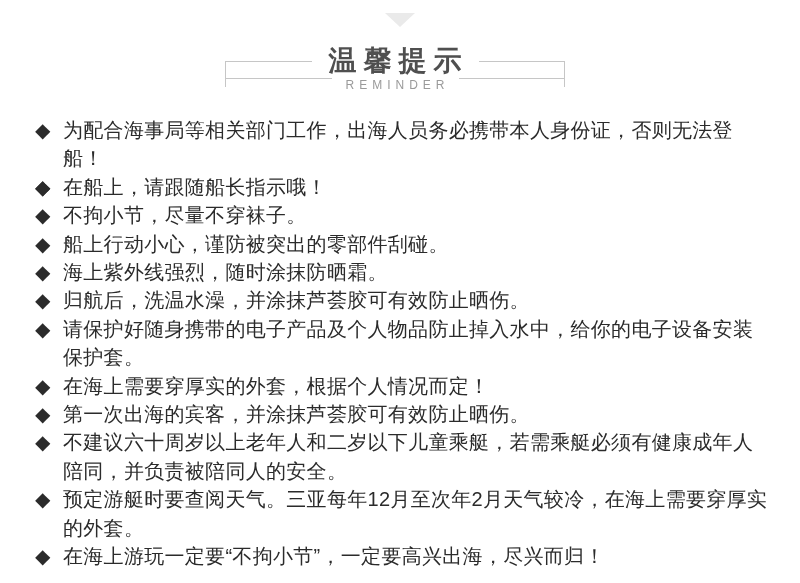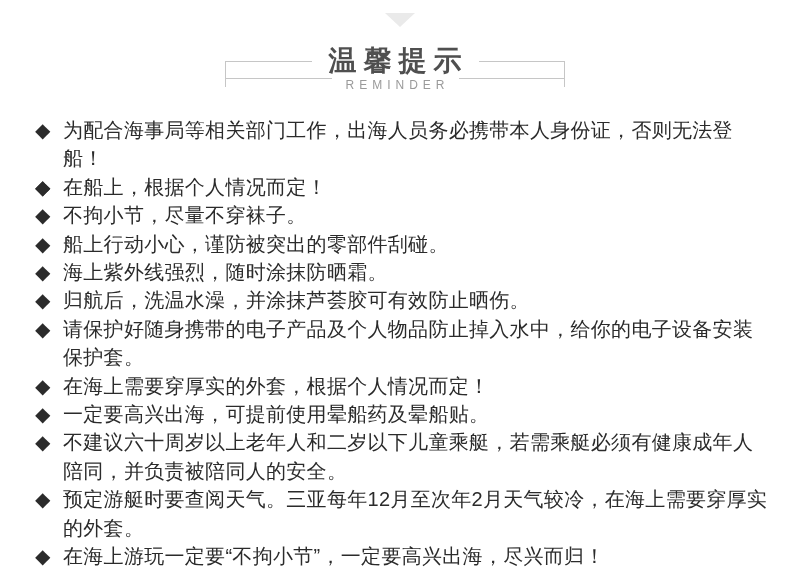--- a/index.html
+++ b/index.html
@@ -125,21 +125,21 @@
   <ul class="notice-list">
     <li>
       <span class="bullet">◆</span>
       <span>为配合海事局等相关部门工作，出海人员务必携带本人身份证，否则无法登船！</span>
     </li>
     <li>
       <span class="bullet">◆</span>
     </li>
     <li>
       <span class="bullet">◆</span>
-      <span>在船上，根据个人情况而定！</span>
+      <span>在船上，请跟随船长指示哦！</span>
     </li>
     <li>
       <span class="bullet">◆</span>
       <span>不拘小节，尽量不穿袜子。</span>
     </li>
     <li>
       <span class="bullet">◆</span>
       <span>船上行动小心，谨防被突出的零部件刮碰。</span>
     </li>
     <li>
@@ -153,21 +153,21 @@
     <li>
       <span class="bullet">◆</span>
       <span>请保护好随身携带的电子产品及个人物品防止掉入水中，给你的电子设备安装保护套。</span>
     </li>
     <li>
       <span class="bullet">◆</span>
       <span>在海上需要穿厚实的外套，根据个人情况而定！</span>
     </li>
     <li>
       <span class="bullet">◆</span>
-      <span>一定要高兴出海，可提前使用晕船药及晕船贴。</span>
+      <span>第一次出海的宾客，并涂抹芦荟胶可有效防止晒伤。</span>
     </li>
     <li>
       <span class="bullet">◆</span>
       <span>不建议六十周岁以上老年人和二岁以下儿童乘艇，若需乘艇必须有健康成年人陪同，并负责被陪同人的安全。</span>
     </li>
     <li>
       <span class="bullet">◆</span>
       <span>预定游艇时要查阅天气。三亚每年12月至次年2月天气较冷，在海上需要穿厚实的外套。</span>
     </li>
     <li>

